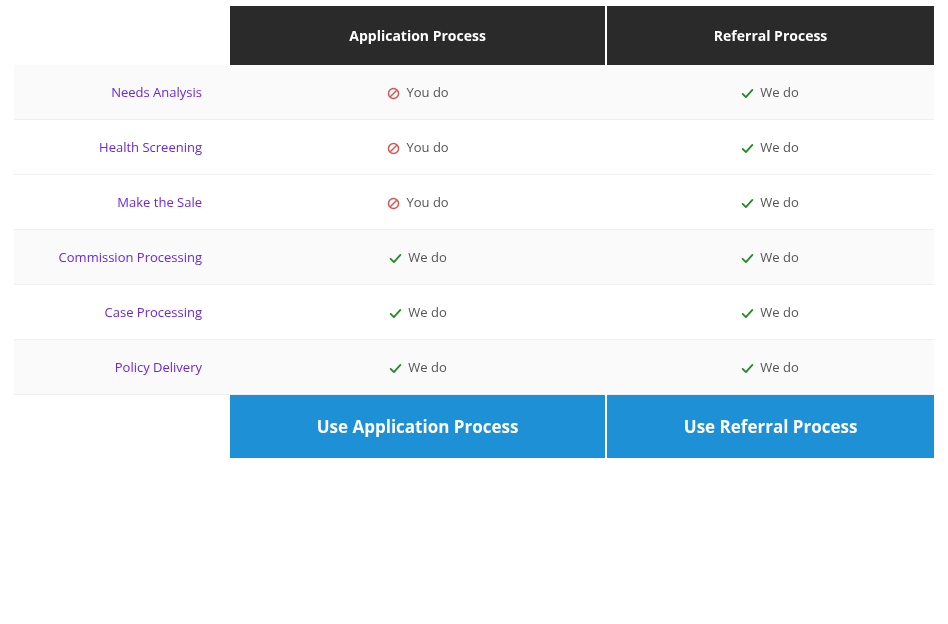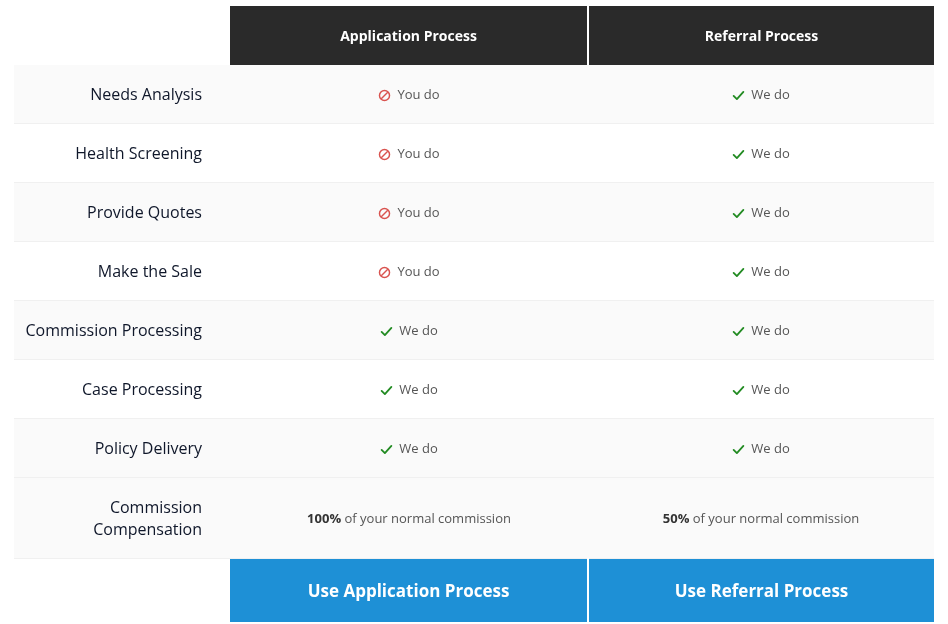--- a/index.html
+++ b/index.html
@@ -27,22 +27,22 @@
       font-weight: 700;
       font-size: 14px;
       padding: 20px 8px;
     }
     th.header-empty {
       background: #fff;
     }
     td.label-cell {
       text-align: right;
       padding: 18px 28px 18px 8px;
-      color: #0f172a;
-      font-size: 16px;
+      color: #6d28d9;
+      font-size: 13px;
       width: 216px;
     }
     td.data-cell {
       text-align: center;
       padding: 18px 8px;
       color: #555;
       font-size: 13px;
     }
     tr.row-odd td {
       background: #fafafa;
@@ -110,30 +110,20 @@
         <tr class="row-even">
           <td class="label-cell">Health Screening</td>
           <td class="data-cell"><span class="icon"><svg width="13" height="13" viewBox="0 0 16 16">
                 <circle cx="8" cy="8" r="6.2" fill="none" stroke="#d9534f" stroke-width="1.8"></circle>
                 <line x1="4" y1="12" x2="12" y2="4" stroke="#d9534f" stroke-width="1.8"></line>
               </svg></span><span>You do</span></td>
           <td class="data-cell"><span class="icon"><svg width="13" height="13" viewBox="0 0 16 16">
                 <path d="M2 8.5 L6 12.5 L14 3.5" fill="none" stroke="#228B22" stroke-width="2.2" stroke-linecap="round" stroke-linejoin="round"></path>
               </svg></span><span>We do</span></td>
         </tr>
-        <tr class="row-odd">
-          <td class="label-cell">Provide Quotes</td>
-          <td class="data-cell"><span class="icon"><svg width="13" height="13" viewBox="0 0 16 16">
-                <circle cx="8" cy="8" r="6.2" fill="none" stroke="#d9534f" stroke-width="1.8"></circle>
-                <line x1="4" y1="12" x2="12" y2="4" stroke="#d9534f" stroke-width="1.8"></line>
-              </svg></span><span>You do</span></td>
-          <td class="data-cell"><span class="icon"><svg width="13" height="13" viewBox="0 0 16 16">
-                <path d="M2 8.5 L6 12.5 L14 3.5" fill="none" stroke="#228B22" stroke-width="2.2" stroke-linecap="round" stroke-linejoin="round"></path>
-              </svg></span><span>We do</span></td>
-        </tr>
         <tr class="row-even">
           <td class="label-cell">Make the Sale</td>
           <td class="data-cell"><span class="icon"><svg width="13" height="13" viewBox="0 0 16 16">
                 <circle cx="8" cy="8" r="6.2" fill="none" stroke="#d9534f" stroke-width="1.8"></circle>
                 <line x1="4" y1="12" x2="12" y2="4" stroke="#d9534f" stroke-width="1.8"></line>
               </svg></span><span>You do</span></td>
           <td class="data-cell"><span class="icon"><svg width="13" height="13" viewBox="0 0 16 16">
                 <path d="M2 8.5 L6 12.5 L14 3.5" fill="none" stroke="#228B22" stroke-width="2.2" stroke-linecap="round" stroke-linejoin="round"></path>
               </svg></span><span>We do</span></td>
         </tr>
@@ -159,29 +149,20 @@
           <td class="label-cell">Policy Delivery</td>
           <td class="data-cell"><span class="icon"><svg width="13" height="13" viewBox="0 0 16 16">
                 <path d="M2 8.5 L6 12.5 L14 3.5" fill="none" stroke="#228B22" stroke-width="2.2" stroke-linecap="round" stroke-linejoin="round"></path>
               </svg></span><span>We do</span></td>
           <td class="data-cell"><span class="icon"><svg width="13" height="13" viewBox="0 0 16 16">
                 <path d="M2 8.5 L6 12.5 L14 3.5" fill="none" stroke="#228B22" stroke-width="2.2" stroke-linecap="round" stroke-linejoin="round"></path>
               </svg></span><span>We do</span></td>
         </tr>
       </tbody>
     <tbody>
-      <tr class="row-odd">
-        <td class="label-cell">Commission Compensation</td>
-        <td class="data-cell">
-          <span class="bold">100%</span><span> of your normal commission</span>
-        </td>
-        <td class="data-cell">
-          <span class="bold">50%</span><span> of your normal commission</span>
-        </td>
-      </tr>
       <tr>
         <td class="cta-empty"></td>
         <td class="cta-cell divider-right">Use Application Process</td>
         <td class="cta-cell">Use Referral Process</td>
       </tr>
     </tbody>
   </table>
 </div>
 
 </body></html>

